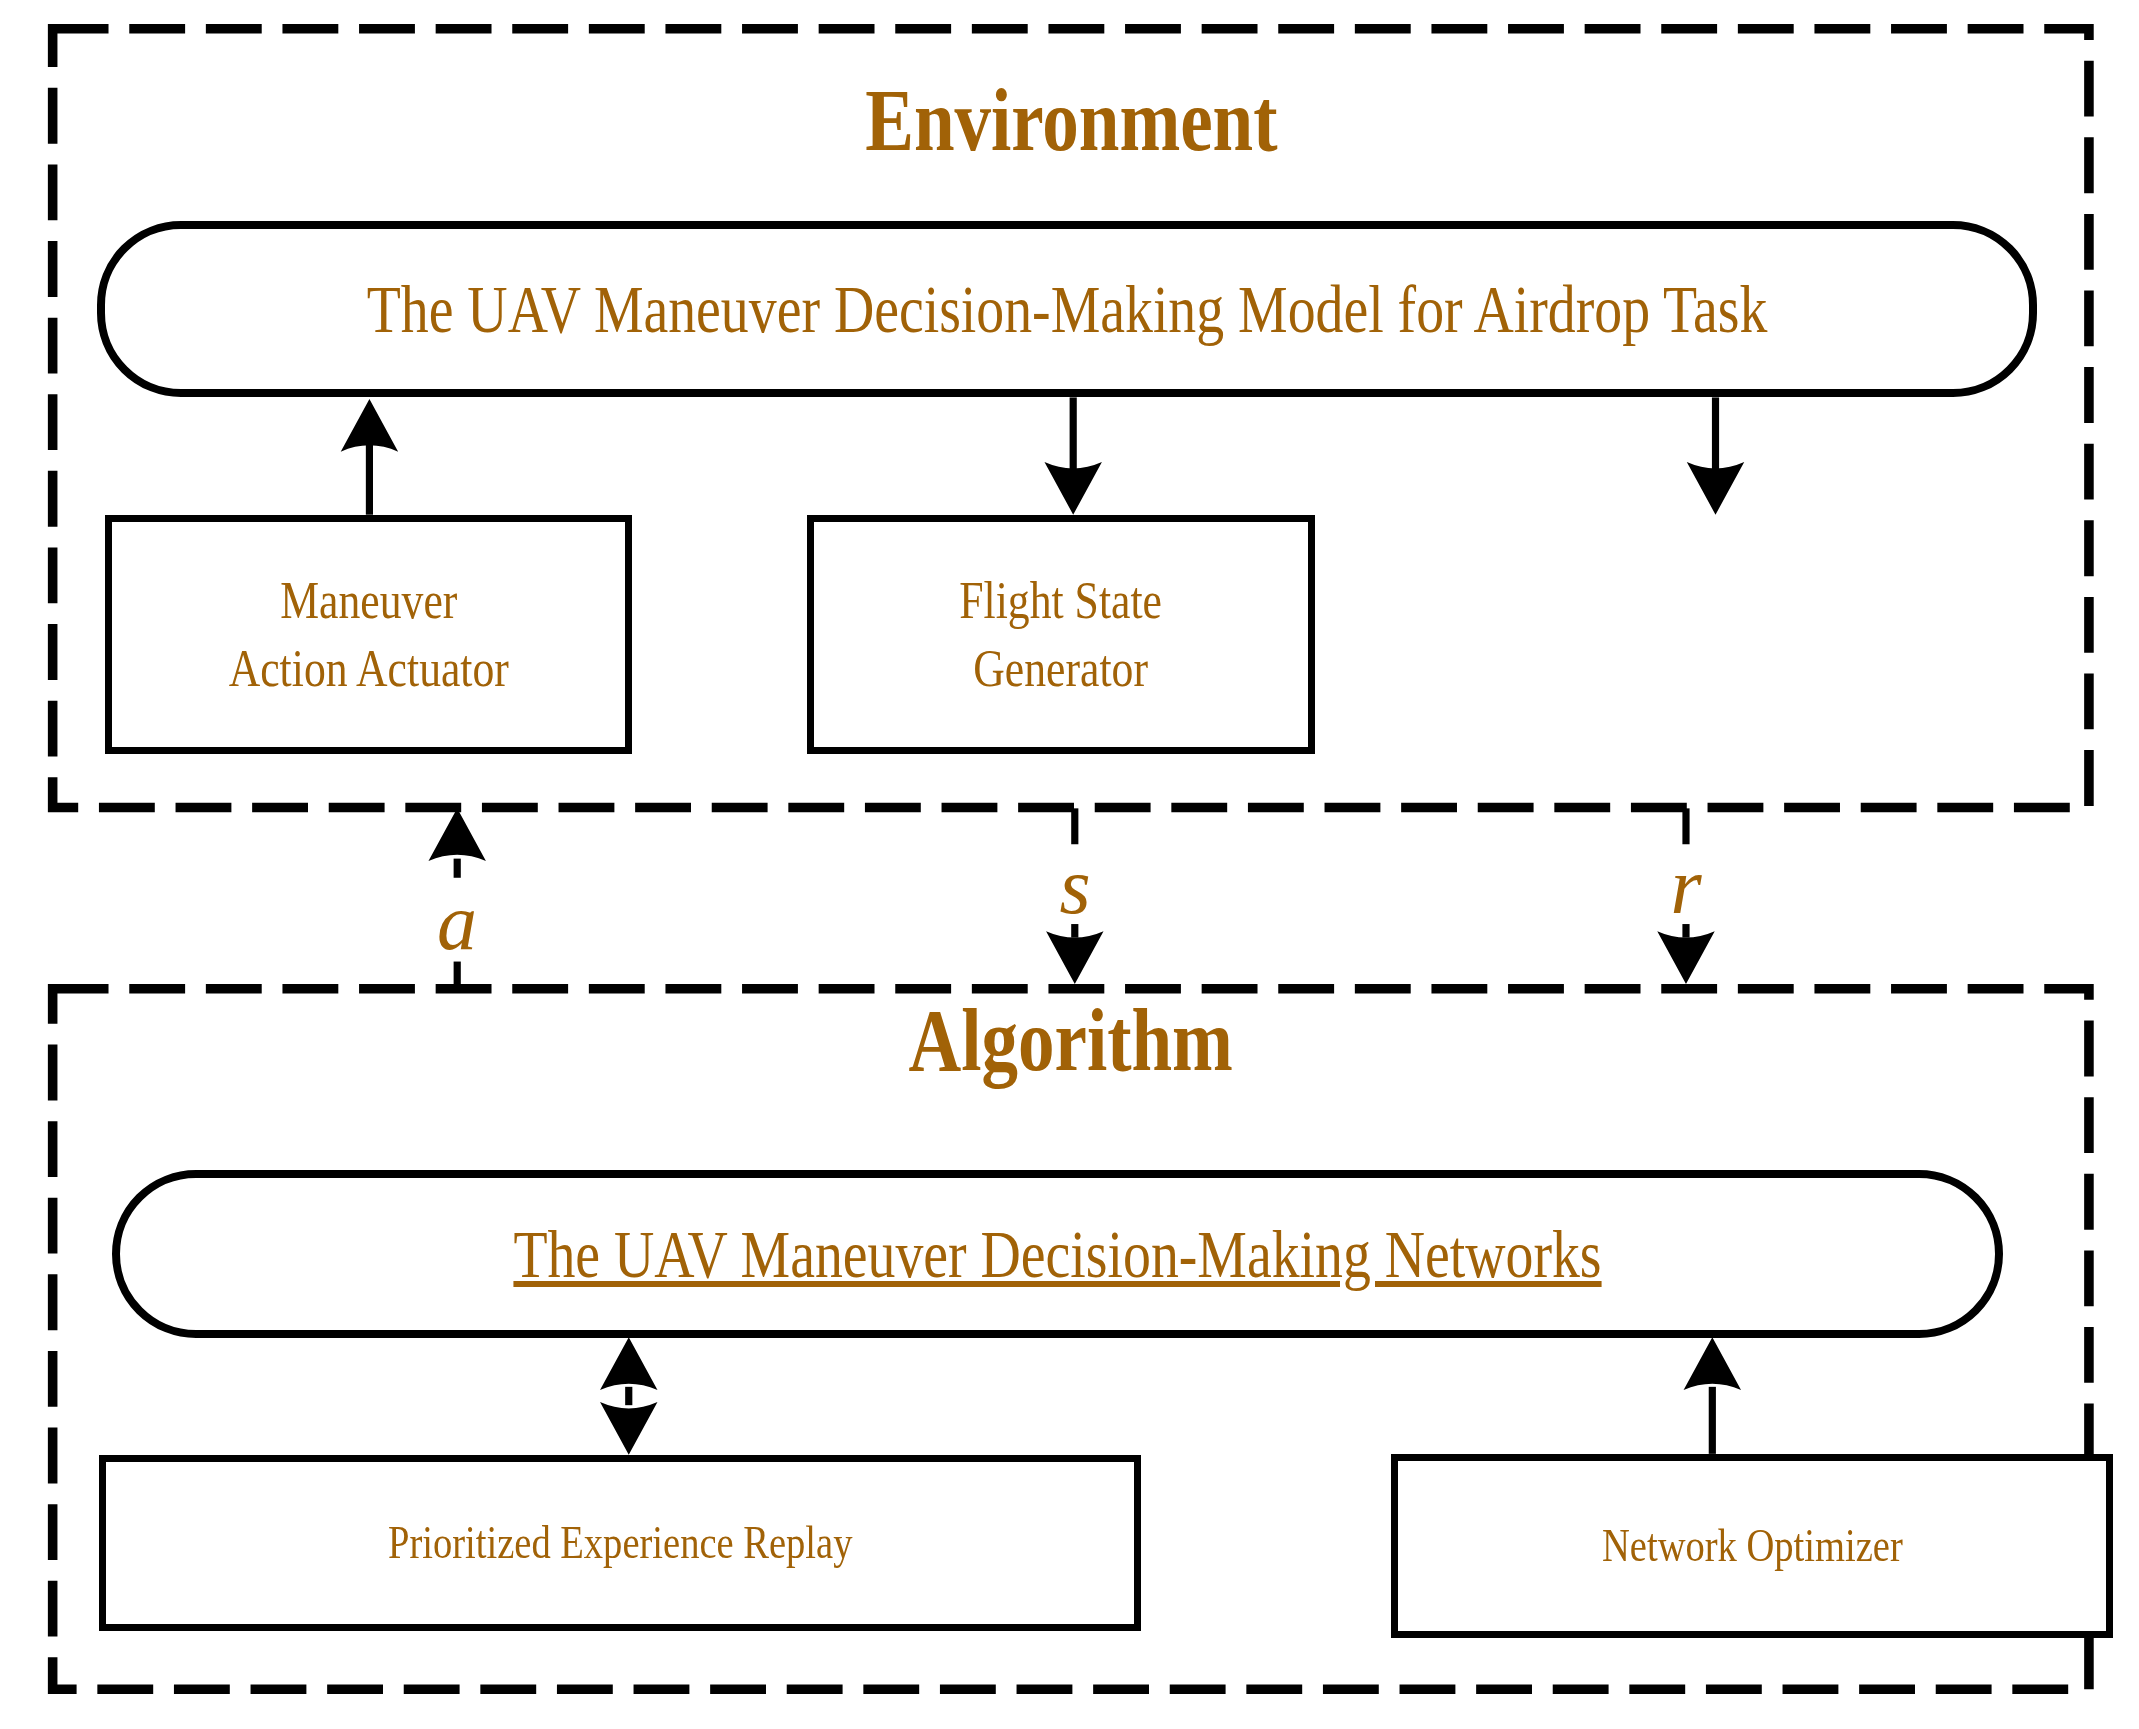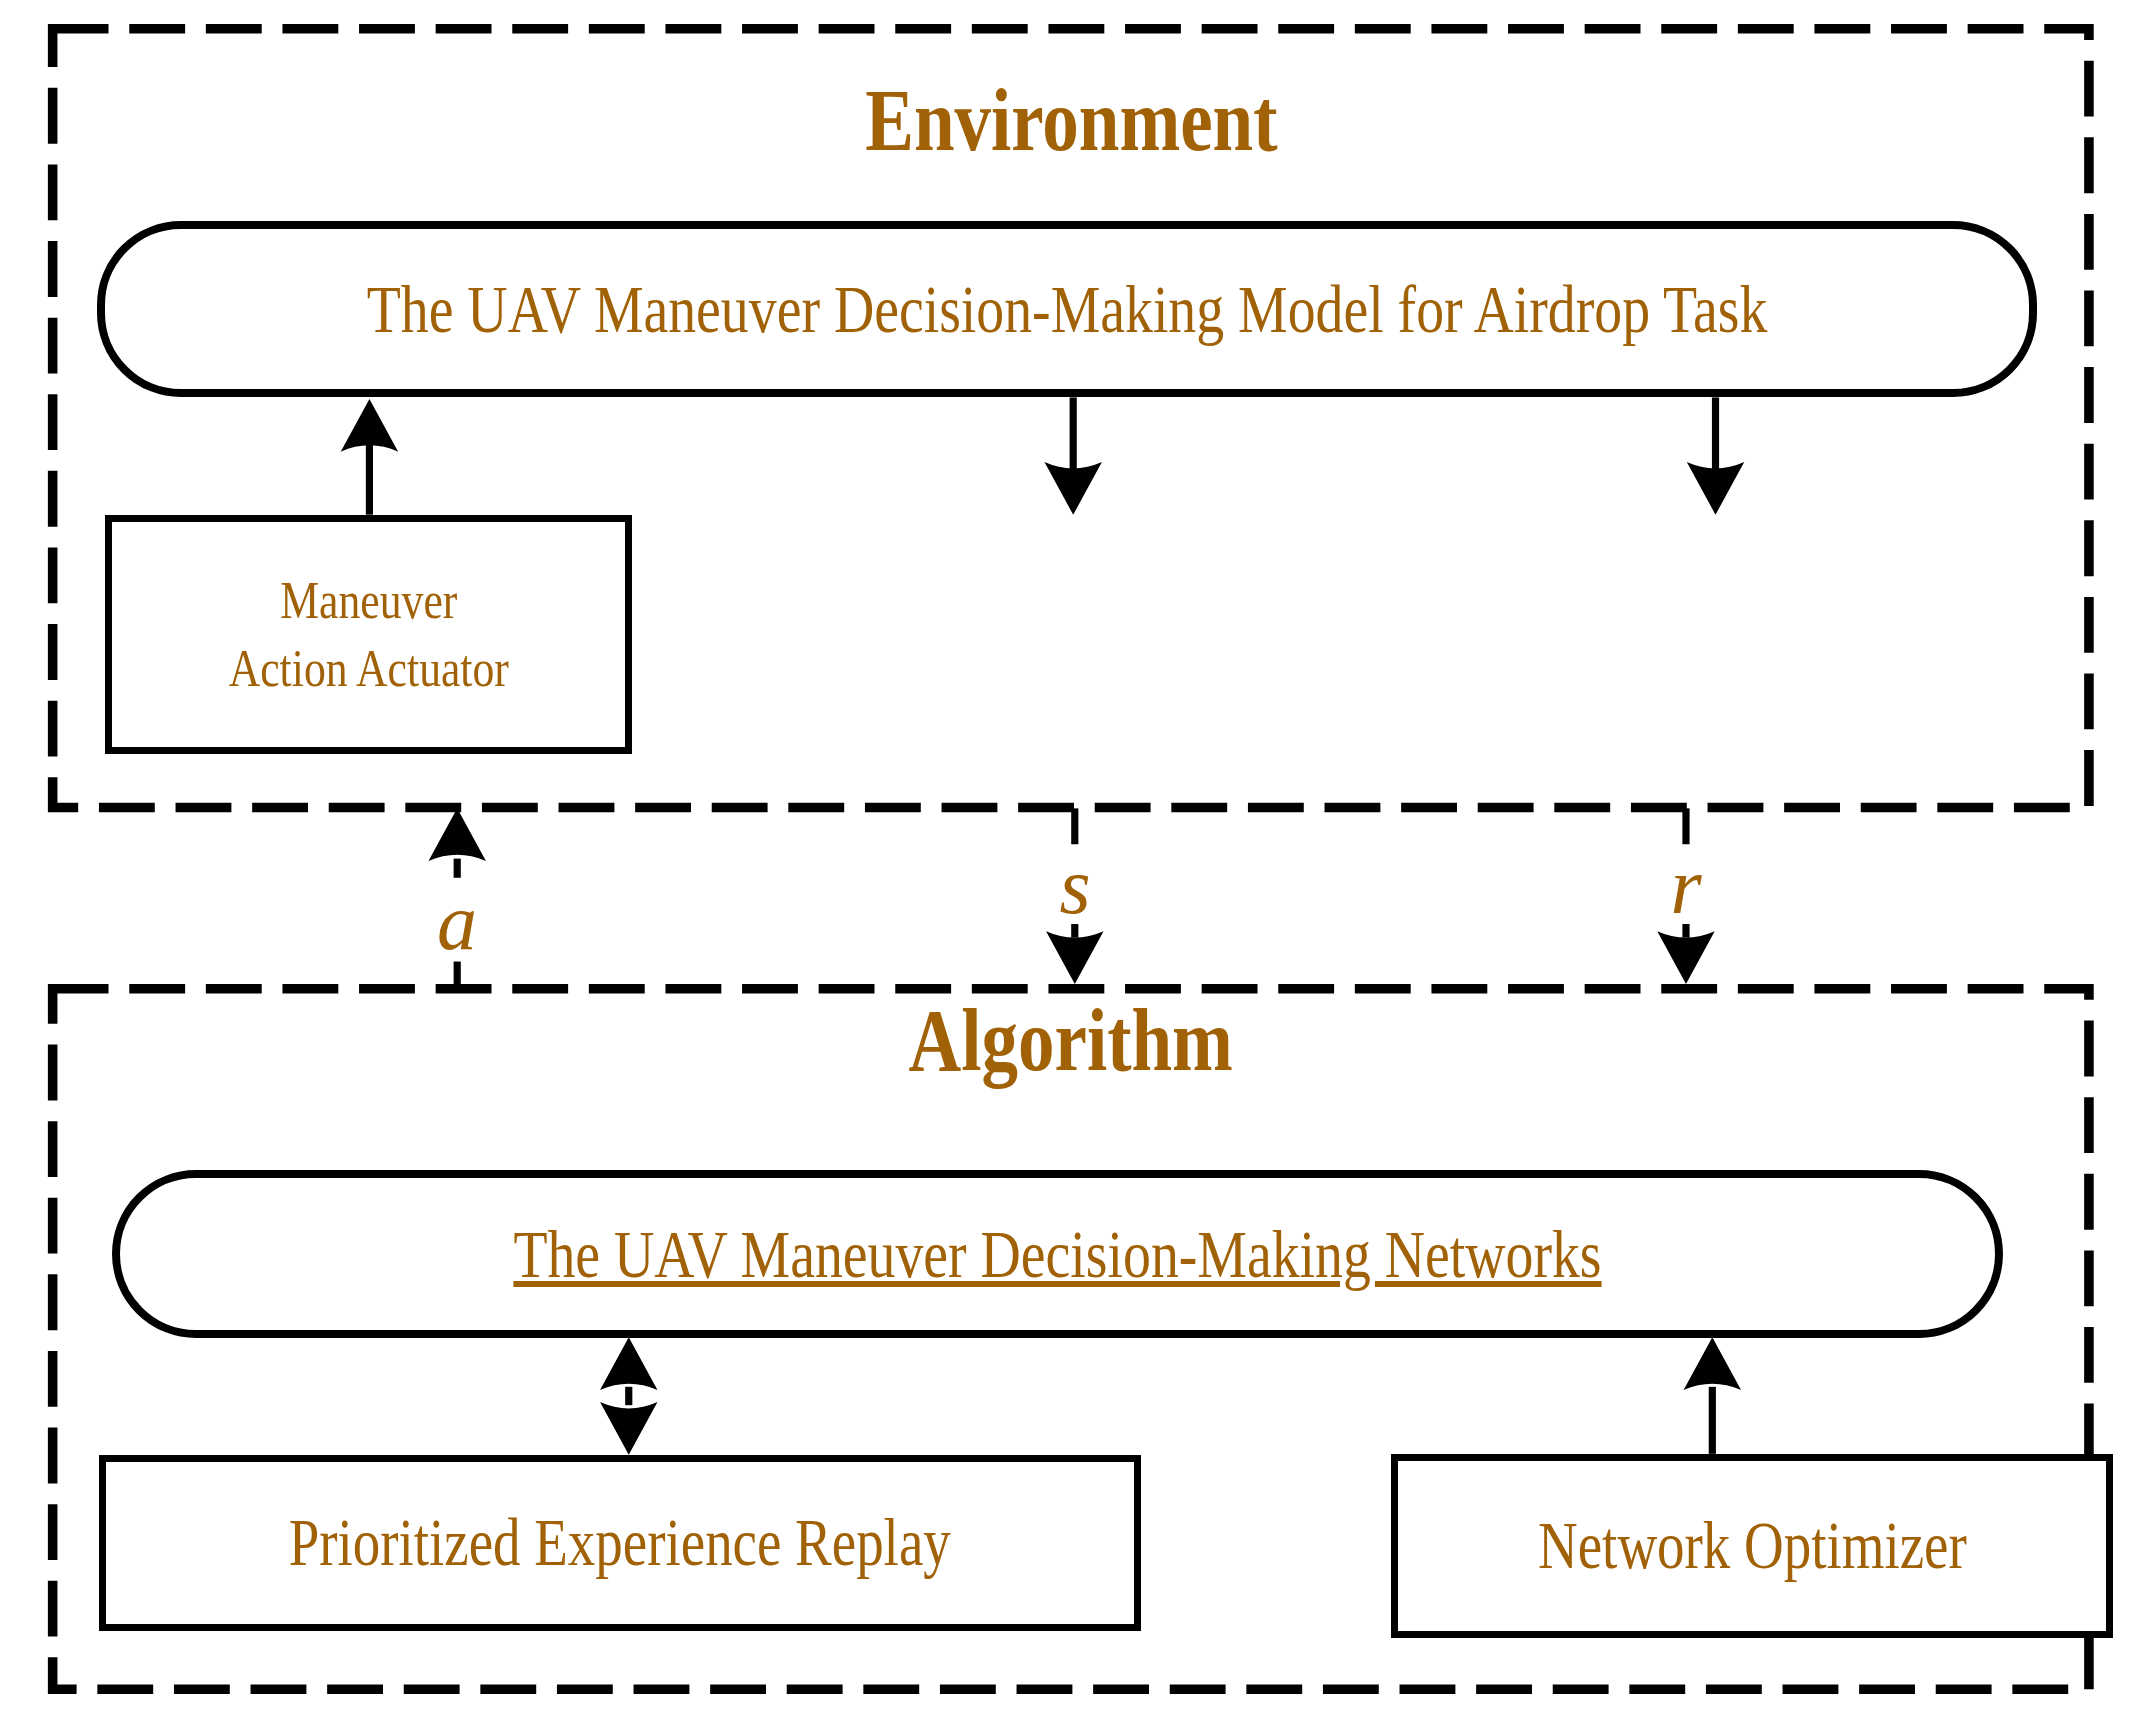--- a/index.html
+++ b/index.html
@@ -23,21 +23,21 @@
     font-size:89px;
     line-height:1;
   }
   .node{
     display:flex;align-items:center;justify-content:center;
     text-align:center;
     background:#ffffff;
   }
   .round{border:8px solid #000;border-radius:84px;font-size:68px;}
   .boxb{border:7.2px solid #000;font-size:52px;line-height:1.3;}
-  .big{font-size:67px;}
+  .big{font-size:47px;}
   .sq{display:inline-block;transform:scaleX(0.82);transform-origin:50% 50%;white-space:nowrap;}
   .sq2{display:inline-block;transform:scaleX(0.84);transform-origin:50% 50%;}
   .sig{
     position:absolute;
     font-style:italic;
     font-size:80px;
     line-height:1;
     transform:translate(-50%,-50%);
   }
 </style>
@@ -101,20 +101,24 @@
 
   <div class="abs node round" style="left:97px;top:221px;width:1940px;height:176px;">
     <span class="sq">The UAV Maneuver Decision-Making Model for Airdrop Task</span>
   </div>
 
   <div class="abs node boxb" style="left:105px;top:515px;width:527px;height:239px;">
     <span class="sq2"><span>Maneuver</span><br>
     <span>Action Actuator</span></span>
   </div>
 
+  <div class="abs node boxb" style="left:807px;top:515px;width:508px;height:239px;">
+    <span class="sq2"><span>Flight State</span><br>
+    <span>Generator</span></span>
+  </div>
 
 
   <div class="sig" style="left:457px;top:922px;">a</div>
   <div class="sig" style="left:1075px;top:886px;">s</div>
   <div class="sig" style="left:1686px;top:886px;">r</div>
 
   <div class="abs title" style="left:53px;top:996px;width:2036px;">
     <span class="sq">Algorithm</span>
   </div>
 

